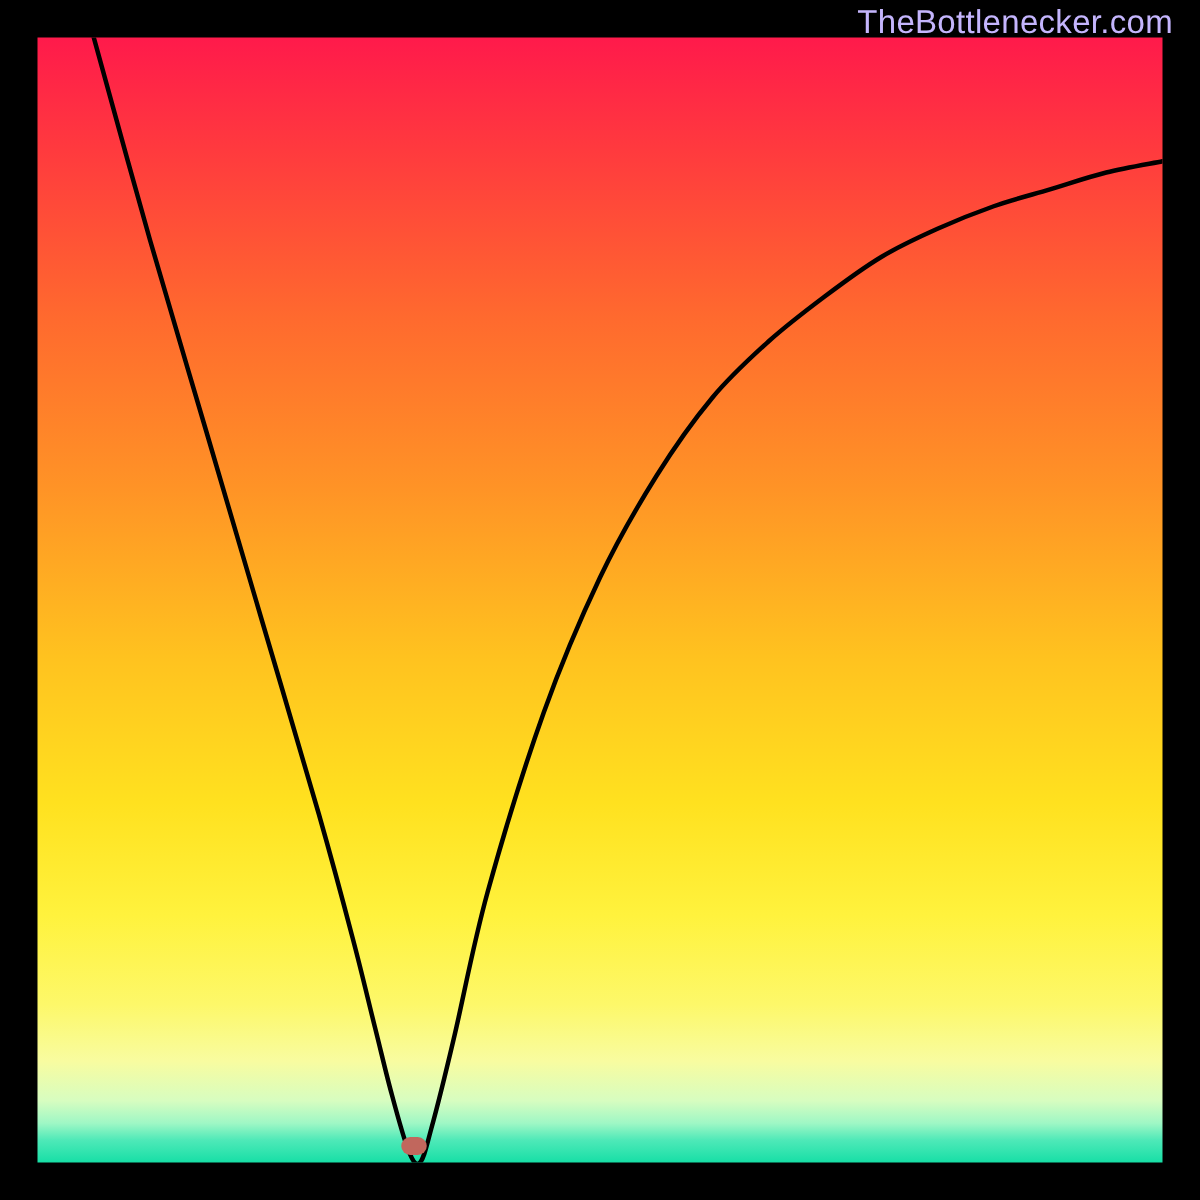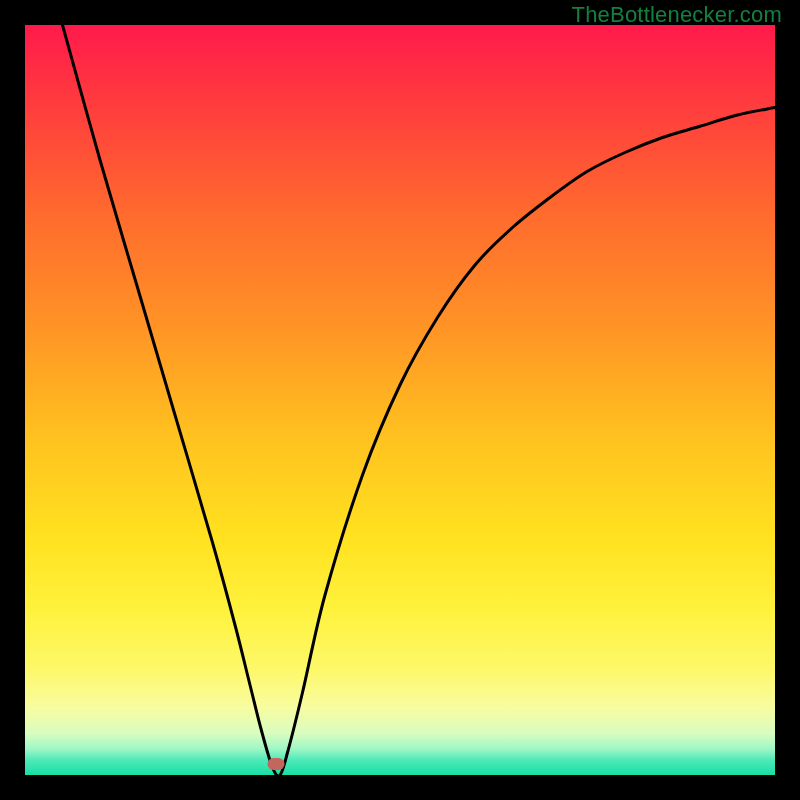--- a/index.html
+++ b/index.html
@@ -38,21 +38,21 @@
       #d7fdc0 94.5%,
       #9ff7c5 96.5%,
       #4fe9b8 98%,
       #17dfa6 100%
     );
   }
   .watermark {
     position: absolute;
     top: 2px;
     right: 18px;
-    color: #15803d;
+    color: #c4b5fd;
     font-size: 22px;
     letter-spacing: 0.2px;
     font-weight: 400;
   }
   .marker {
     position: absolute;
     width: 17px;
     height: 12px;
     border-radius: 6px;
     background: #c1675d;

